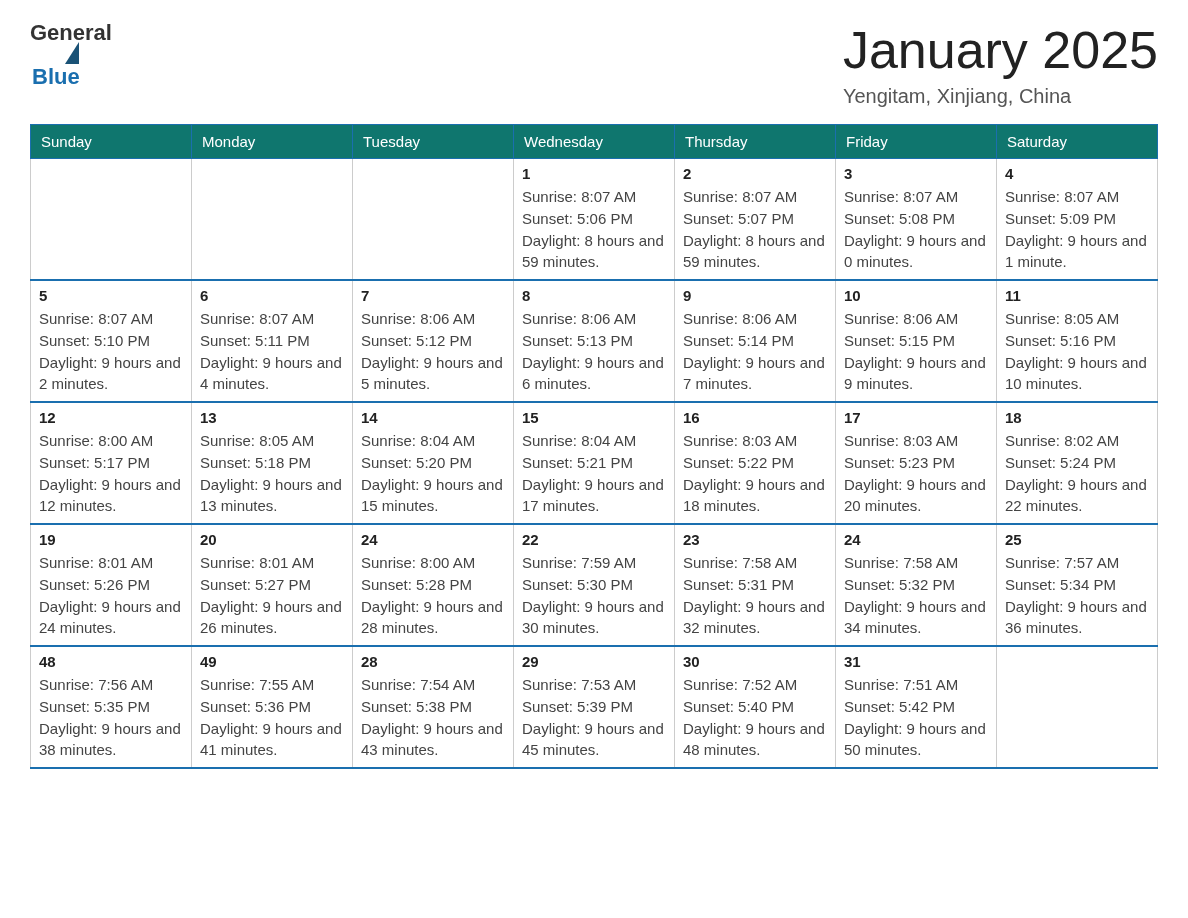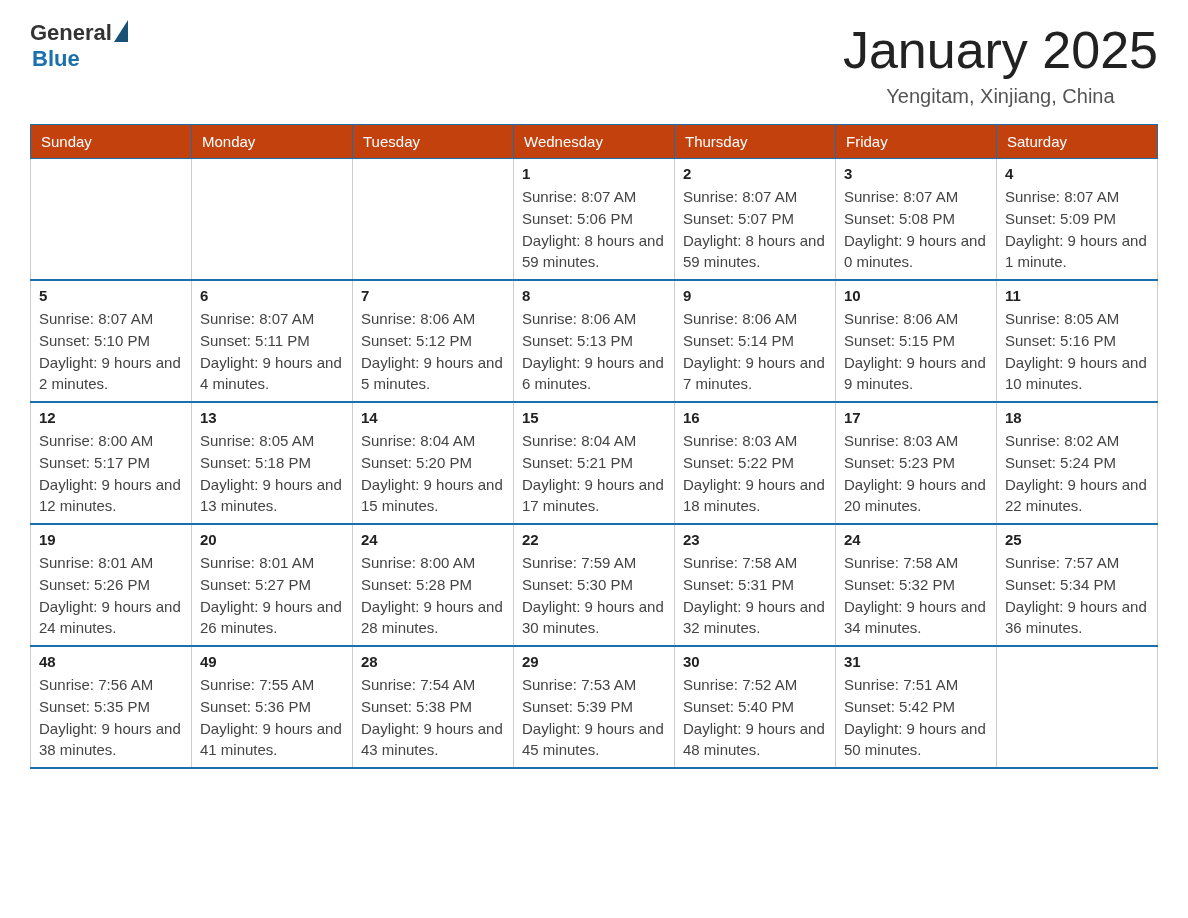--- a/index.html
+++ b/index.html
@@ -17,20 +17,21 @@
       margin-bottom: 16px;
     }
     .logo {
       display: flex;
       flex-direction: column;
       align-items: flex-start;
     }
     .logo-top {
       display: flex;
       align-items: center;
+      flex-direction: column;
     }
     .logo-general {
       font-size: 22px;
       font-weight: bold;
       color: #333;
     }
     .logo-triangle {
       width: 0;
       height: 0;
       border-left: 14px solid transparent;
@@ -38,38 +39,38 @@
       margin-left: 2px;
       margin-top: -4px;
     }
     .logo-blue {
       font-size: 22px;
       font-weight: bold;
       color: #1a6faf;
       margin-left: 2px;
     }
     .title-block {
-      text-align: center;
+      text-align: left;
     }
     .calendar-title {
       font-size: 52px;
       font-weight: normal;
       color: #222;
     }
     .calendar-subtitle {
       font-size: 20px;
       color: #555;
       margin-top: 5px;
     }
     table {
       width: 100%;
       border-collapse: collapse;
     }
     thead th {
-      background-color: #c2410c;
+      background-color: #0f766e;
       color: #fff;
       padding: 8px 10px;
       font-size: 15px;
       font-weight: normal;
       text-align: left;
       border: 1px solid #1a6faf;
     }
     tbody td {
       border: 1px solid #ccc;
       vertical-align: top;

